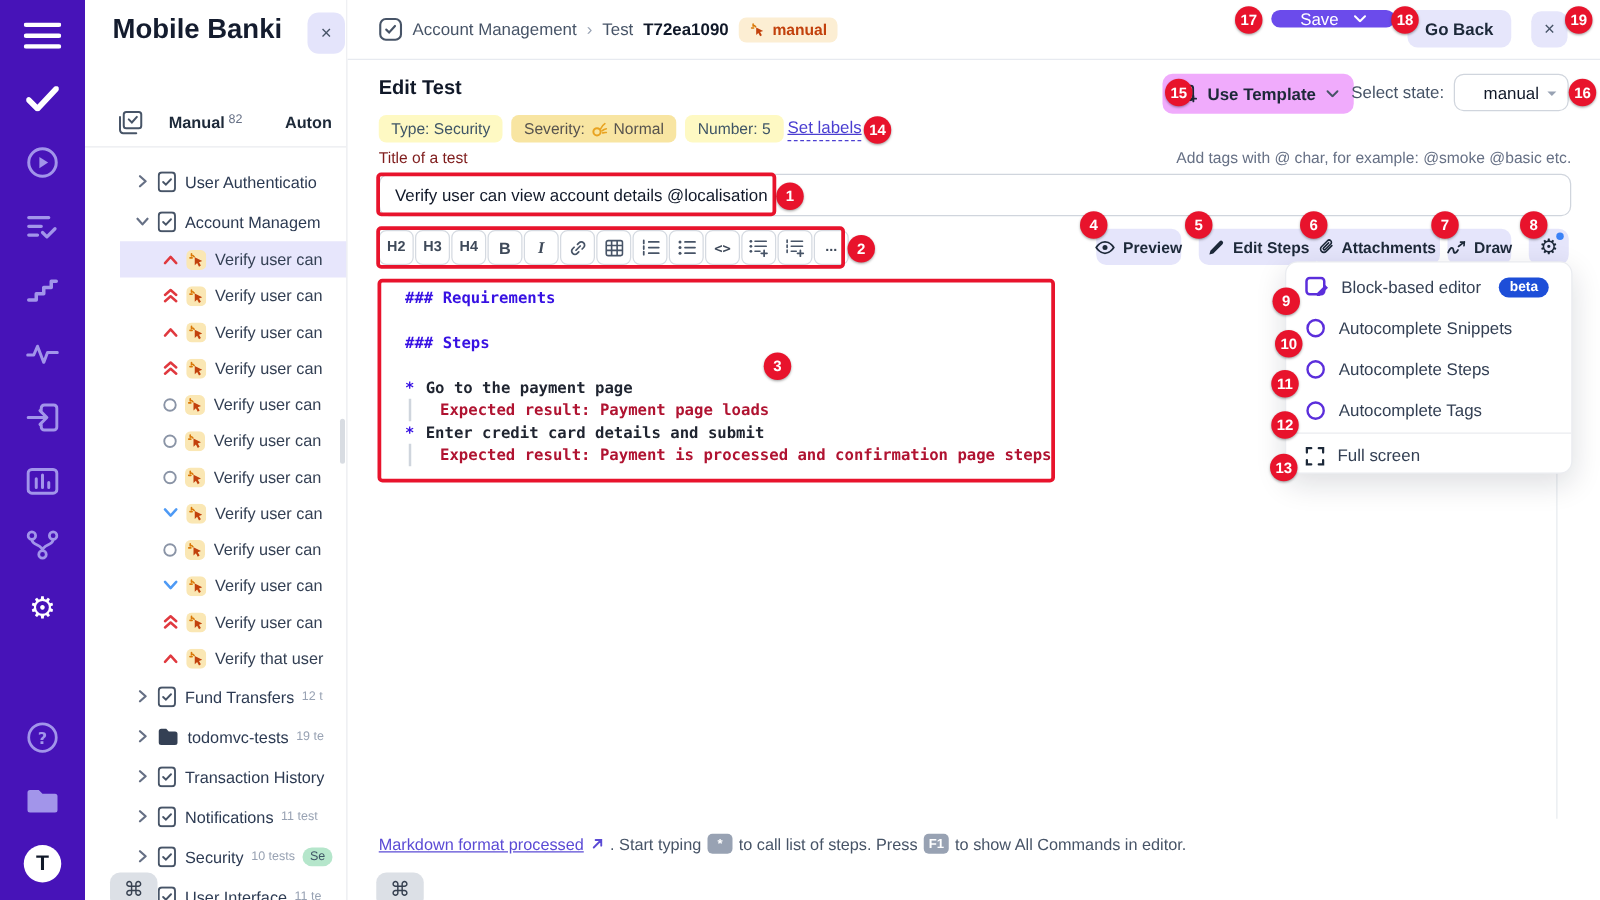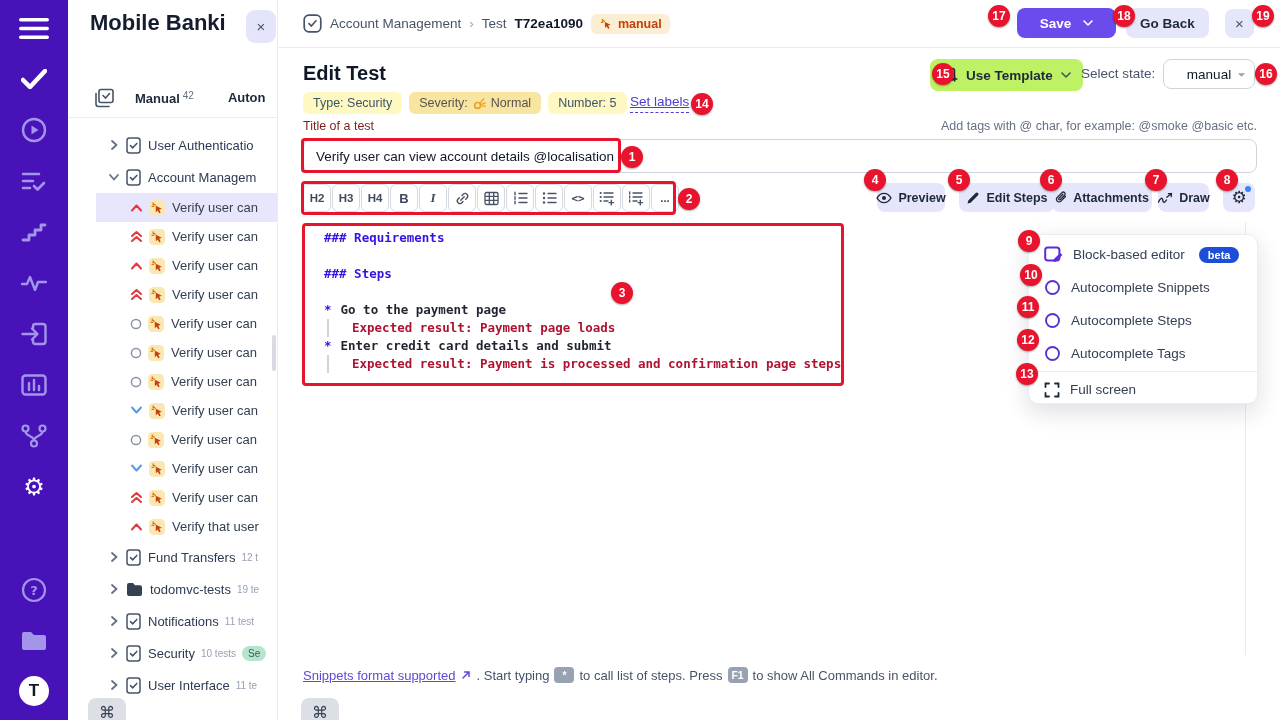--- a/index.html
+++ b/index.html
@@ -46,32 +46,32 @@
   .sb-thumb{position:absolute;right:1px;top:335px;width:4px;height:36px;border-radius:2px;background:#D8DCE2}
 
   
   .topbar{position:absolute;left:278px;top:0;width:1002px;height:48px;background:#fff;
     border-bottom:1px solid #E7EAF0;box-sizing:border-box}
   .bc{position:absolute;left:25px;top:0;height:47px;display:flex;align-items:center;gap:8px;font-size:13.5px;color:#475467}
   .bc .sep{color:#98A2B3}
   .bc .tid{font-weight:700;color:#101828}
   .state-badge{display:flex;align-items:center;gap:5px;background:#FCEED3;color:#C2410C;font-weight:600;
     font-size:12.5px;border-radius:6px;padding:3px 8px}
-  .btn-save{position:absolute;left:739px;top:8px;width:99px;height:30px;background:#6B4BEB;border:none;
-    border-radius:8px;color:#fff;font-size:13.5px;font-weight:700;cursor:pointer;display:flex;
+  .btn-save{position:absolute;left:739px;top:8px;width:99px;height:14px;background:#6B4BEB;border:none;
+    border-radius:8px;color:#fff;font-size:13.5px;font-weight:400;cursor:pointer;display:flex;
     align-items:center;justify-content:center;gap:12px;font-family:inherit}
   .btn-goback{position:absolute;left:848px;top:8px;height:30px;padding:0 14px;background:#E6E6FB;border:none;
     border-radius:8px;color:#1D2939;font-size:13.5px;font-weight:600;cursor:pointer;font-family:inherit}
   .btn-topclose{position:absolute;left:947px;top:9px;width:29px;height:29px;background:#E6E6FB;border:none;
     border-radius:8px;color:#475467;font-size:15px;cursor:pointer;padding:0}
 
   
   .main{position:absolute;left:278px;top:48px;width:1002px;height:672px}
-  .page-title{position:absolute;left:25px;top:14px;margin:0;font-size:20px;font-weight:700;color:#101828}
-  .btn-template{position:absolute;left:652px;top:11px;height:30px;background:#bef264;border:none;border-radius:8px;
+  .page-title{position:absolute;left:25px;top:14px;margin:0;font-size:16px;font-weight:700;color:#101828}
+  .btn-template{position:absolute;left:652px;top:11px;height:30px;background:#f0abfc;border:none;border-radius:8px;
     padding:16px 12px;display:flex;align-items:center;gap:8px;font-size:13.5px;font-weight:600;color:#1D2939;
     cursor:pointer;font-family:inherit}
   .sel-label{position:absolute;left:803px;top:18px;font-size:13.5px;color:#475467}
   .sel-box{position:absolute;left:885px;top:11px;width:92px;height:30px;border:1px solid #D0D5DD;border-radius:8px;
     box-sizing:border-box;display:flex;align-items:center;justify-content:center;font-size:13.5px;color:#101828;
     background:#fff;cursor:pointer}
   .sel-box .caret{position:absolute;right:8px;top:12px}
   #badges{position:absolute;left:25px;top:44px;display:flex;gap:7px}
   .badge{display:flex;align-items:center;gap:5px;font-size:12.5px;border-radius:6px;padding:4px 10px;color:#3F5566}
   .badge.green{background:#fef9c3}
@@ -108,21 +108,21 @@
   .md-link{color:#5B4BD5;text-decoration:underline;cursor:pointer;margin-right:5px}
   .footer-help .ic{margin-right:4px}
   .key-chip{display:inline-flex;align-items:center;justify-content:center;min-width:14px;height:16px;
     background:#98A2B3;color:#fff;border-radius:4px;font-size:10.5px;font-weight:700;padding:0 3px;margin:0 5px}
   .cmd-chip{position:absolute;width:38px;height:28px;background:#DCE0E6;border-radius:8px;color:#374151;
     font-size:16px;display:flex;align-items:center;justify-content:center}
   .sb-cmd{left:20px;top:698px}
   .main-cmd{left:301px;top:698px}
 
   
-  .menu{position:absolute;left:1028px;top:234px;width:230px;height:170px;background:#fff;border:1px solid #EAECF0;
+  .menu{position:absolute;left:1028px;top:209px;width:230px;height:170px;background:#fff;border:1px solid #EAECF0;
     border-radius:10px;box-shadow:0 8px 24px rgba(16,24,40,.14);box-sizing:border-box;padding-top:3px;z-index:6}
   .menu-item{height:33px;display:flex;align-items:center;padding-left:15px;gap:10px;font-size:13.5px;
     color:#344054;cursor:pointer}
   .menu-divider{border-top:1px solid #EAECF0;margin:1px 0}
   .beta-pill{background:#1d4ed8;color:#fff;font-size:11px;font-weight:600;border-radius:10px;padding:2px 9px;margin-left:4px}
 
   
   #annotations{position:absolute;inset:0;pointer-events:none;z-index:10}
   .anno-circle{position:absolute;width:22px;height:22px;border-radius:50%;background:#E8132C;color:#fff;
     font-size:12px;font-weight:700;display:flex;align-items:center;justify-content:center;
@@ -209,21 +209,21 @@
     <h1 class="sb-title">Mobile Banki</h1>
     <button class="sb-close">×</button>
     <div class="sb-tabs">
       <span class="ic sb-tabicon" id="tab-icon">
           <svg width="21" height="20" viewBox="0 0 21 20">
             <rect x="5" y="1.5" width="14" height="13" rx="2" stroke="#475467" stroke-width="1.6" fill="none"></rect>
             <path d="M9 7.5l2.5 2.5L15.5 5.5" stroke="#475467" stroke-width="1.6" fill="none" stroke-linecap="round"></path>
             <path d="M2 5.5V16a2.5 2.5 0 002.5 2.5H15" stroke="#475467" stroke-width="1.6" fill="none" stroke-linecap="round"></path>
           </svg>
         </span>
-      <span class="sb-tab t1"><span>Manual</span><span class="cnt">42</span></span>
+      <span class="sb-tab t1"><span>Manual</span><span class="cnt">82</span></span>
       <span class="sb-tab t2"><span>Auton</span></span>
     </div>
     <div id="tree">
         <div class="trow suite">
           <span class="ic">
             <svg width="12" height="12" viewBox="0 0 12 12">
               <path d="M4 2l4.5 4L4 10" stroke="#667085" stroke-width="1.8" fill="none" stroke-linecap="round" stroke-linejoin="round"></path>
             </svg>
           </span>
           <span class="ic">
@@ -482,20 +482,34 @@
               <path d="M4 2l4.5 4L4 10" stroke="#667085" stroke-width="1.8" fill="none" stroke-linecap="round" stroke-linejoin="round"></path>
             </svg>
           </span>
           <span class="ic">
             <svg width="17" height="15" viewBox="0 0 17 15">
               <path d="M1 3a2 2 0 012-2h4l2 2.2h5A2 2 0 0116 5.2V12a2 2 0 01-2 2H3a2 2 0 01-2-2z" fill="#344054"></path>
             </svg>
           </span>
           <span class="tlabel">todomvc-tests</span>
           <span class="tcount">19 te</span>
+        </div>
+        <div class="trow suite">
+          <span class="ic">
+            <svg width="12" height="12" viewBox="0 0 12 12">
+              <path d="M4 2l4.5 4L4 10" stroke="#667085" stroke-width="1.8" fill="none" stroke-linecap="round" stroke-linejoin="round"></path>
+            </svg>
+          </span>
+          <span class="ic">
+            <svg width="15" height="17" viewBox="0 0 15 17">
+              <rect x="1" y="1" width="13" height="15" rx="2.5" stroke="#475467" stroke-width="1.5" fill="#fff"></rect>
+              <path d="M4.5 8.6l2.2 2.2L10.8 6.4" stroke="#475467" stroke-width="1.5" fill="none" stroke-linecap="round"></path>
+            </svg>
+          </span>
+          <span class="tlabel">Transaction History</span>
         </div>
         <div class="trow suite">
           <span class="ic">
             <svg width="12" height="12" viewBox="0 0 12 12">
               <path d="M4 2l4.5 4L4 10" stroke="#667085" stroke-width="1.8" fill="none" stroke-linecap="round" stroke-linejoin="round"></path>
             </svg>
           </span>
           <span class="ic">
             <svg width="15" height="17" viewBox="0 0 15 17">
               <rect x="1" y="1" width="13" height="15" rx="2.5" stroke="#475467" stroke-width="1.5" fill="#fff"></rect>
@@ -723,21 +737,21 @@
         <div class="line heading">### Requirements</div>
         <div class="line blank"></div>
         <div class="line heading">### Steps</div>
         <div class="line blank"></div>
         <div class="line step"><span class="bullet">*</span><span>Go to the payment page</span></div>
         <div class="line expected">Expected result: Payment page loads</div>
         <div class="line step"><span class="bullet">*</span><span>Enter credit card details and submit</span></div>
         <div class="line expected">Expected result: Payment is processed and confirmation page steps</div>
       </div>
     <div class="footer-help">
-      <span class="md-link">Snippets format supported</span><span class="ic" id="ext-arrow"><svg width="12" height="12" viewBox="0 0 12 12">
+      <span class="md-link">Markdown format processed</span><span class="ic" id="ext-arrow"><svg width="12" height="12" viewBox="0 0 12 12">
             <path d="M3 9l6-6M4.5 3H9v4.5" stroke="#5B4BD5" stroke-width="1.5" fill="none" stroke-linecap="round"></path>
           </svg></span><span>. Start typing</span><span class="key-chip">*</span><span>to call list of steps. Press</span><span class="key-chip">F1</span><span>to show All Commands in editor.</span>
     </div>
   </main>
 
   <div class="ed-divider"></div>
 
   <div class="menu" id="menu">
       <div class="menu-item">
         <span class="ic">

